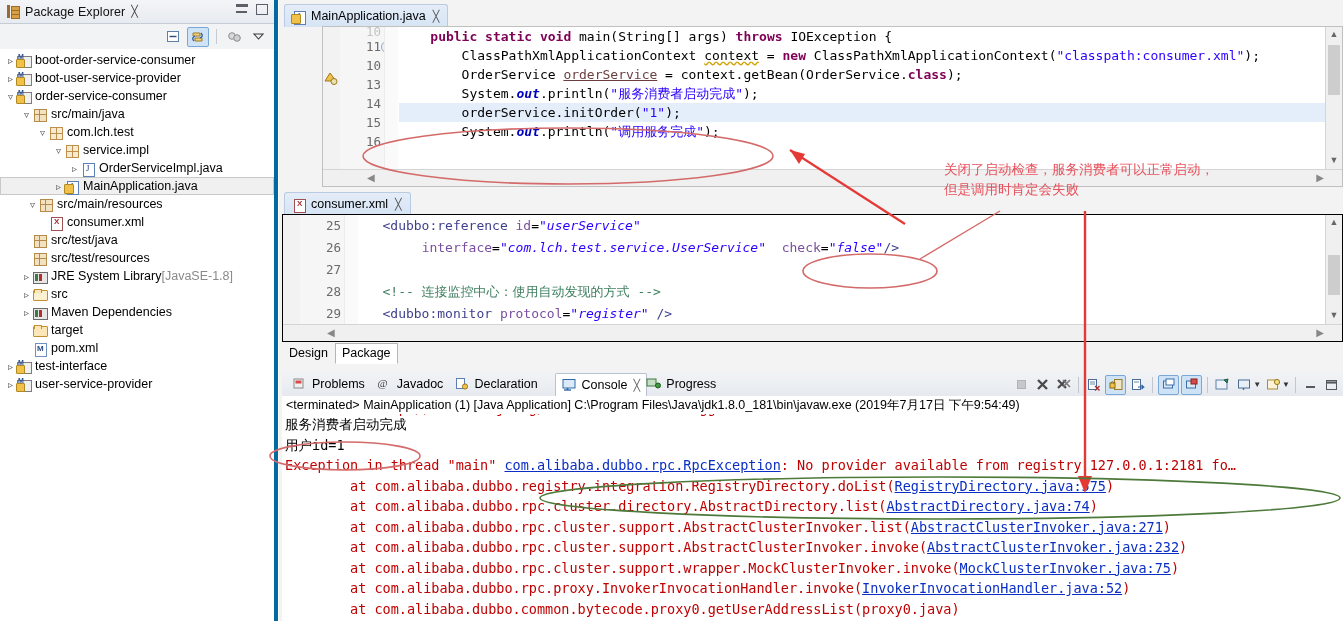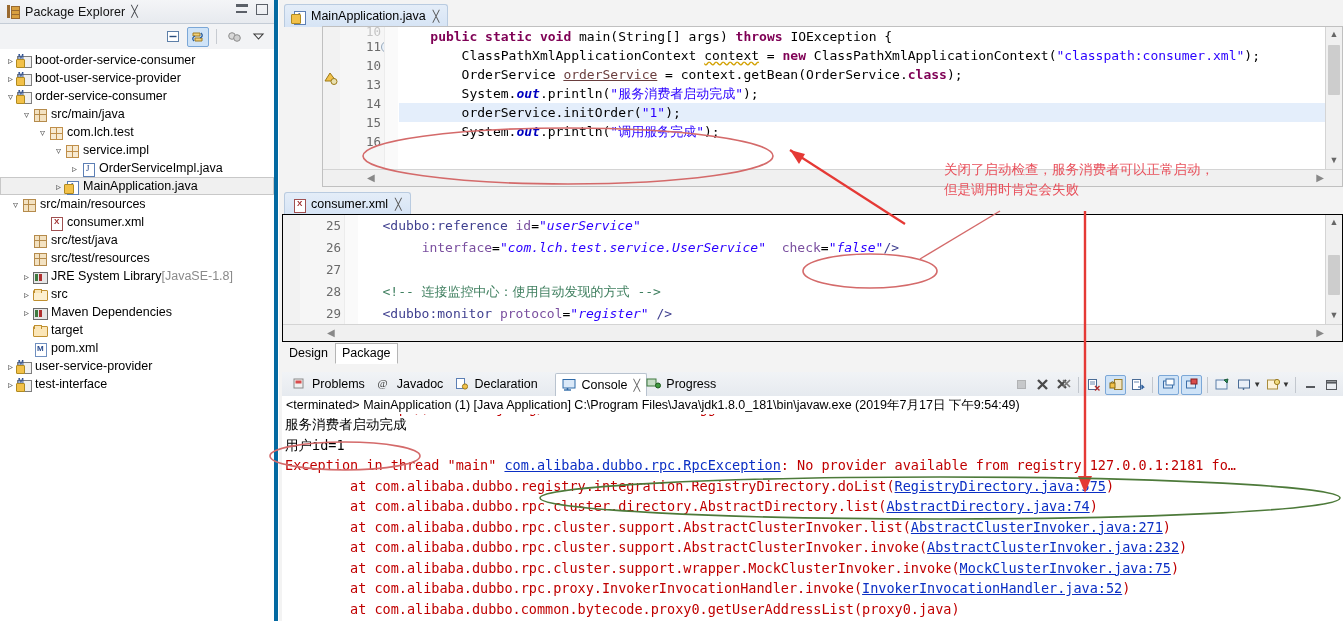--- a/index.html
+++ b/index.html
@@ -280,21 +280,21 @@
           <span class="lbl">OrderServiceImpl.java</span>
         </div>
         <div class="tnode" style="padding-left: 53px; background: rgb(240, 240, 240); outline: rgb(200, 200, 200) solid 1px; outline-offset: -1px;">
           <span class="arrow closed"></span>
           <span class="ticon ic-java">
             <span class="j"></span>
             <span class="warn"></span>
           </span>
           <span class="lbl">MainApplication.java</span>
         </div>
-        <div class="tnode" style="padding-left: 10px;">
+        <div class="tnode" style="padding-left: 27px;">
           <span class="arrow open"></span>
           <span class="ticon ic-pkgsrc">
             <span class="g"></span>
           </span>
           <span class="lbl">src/main/resources</span>
         </div>
         <div class="tnode" style="padding-left: 37px;">
           <span class="arrow none"></span>
           <span class="ticon ic-xml">
             <span class="x"></span>
@@ -351,30 +351,30 @@
           </span>
           <span class="lbl">pom.xml</span>
         </div>
         <div class="tnode" style="padding-left: 5px;">
           <span class="arrow closed"></span>
           <span class="ticon ic-proj">
             <span class="box"></span>
             <span class="m">M</span>
             <span class="warn"></span>
           </span>
-          <span class="lbl">user-service-provider</span>
+          <span class="lbl">test-interface</span>
         </div>
         <div class="tnode" style="padding-left: 5px;">
           <span class="arrow closed"></span>
           <span class="ticon ic-proj">
             <span class="box"></span>
             <span class="m">M</span>
             <span class="warn"></span>
           </span>
-          <span class="lbl">test-interface</span>
+          <span class="lbl">user-service-provider</span>
         </div>
       </div>
   </div>
 
   <div class="editor-area">
 
     <div class="java-editor">
       <div class="tabrow">
         <div class="etab">
           <span class="ticon ic-java">

